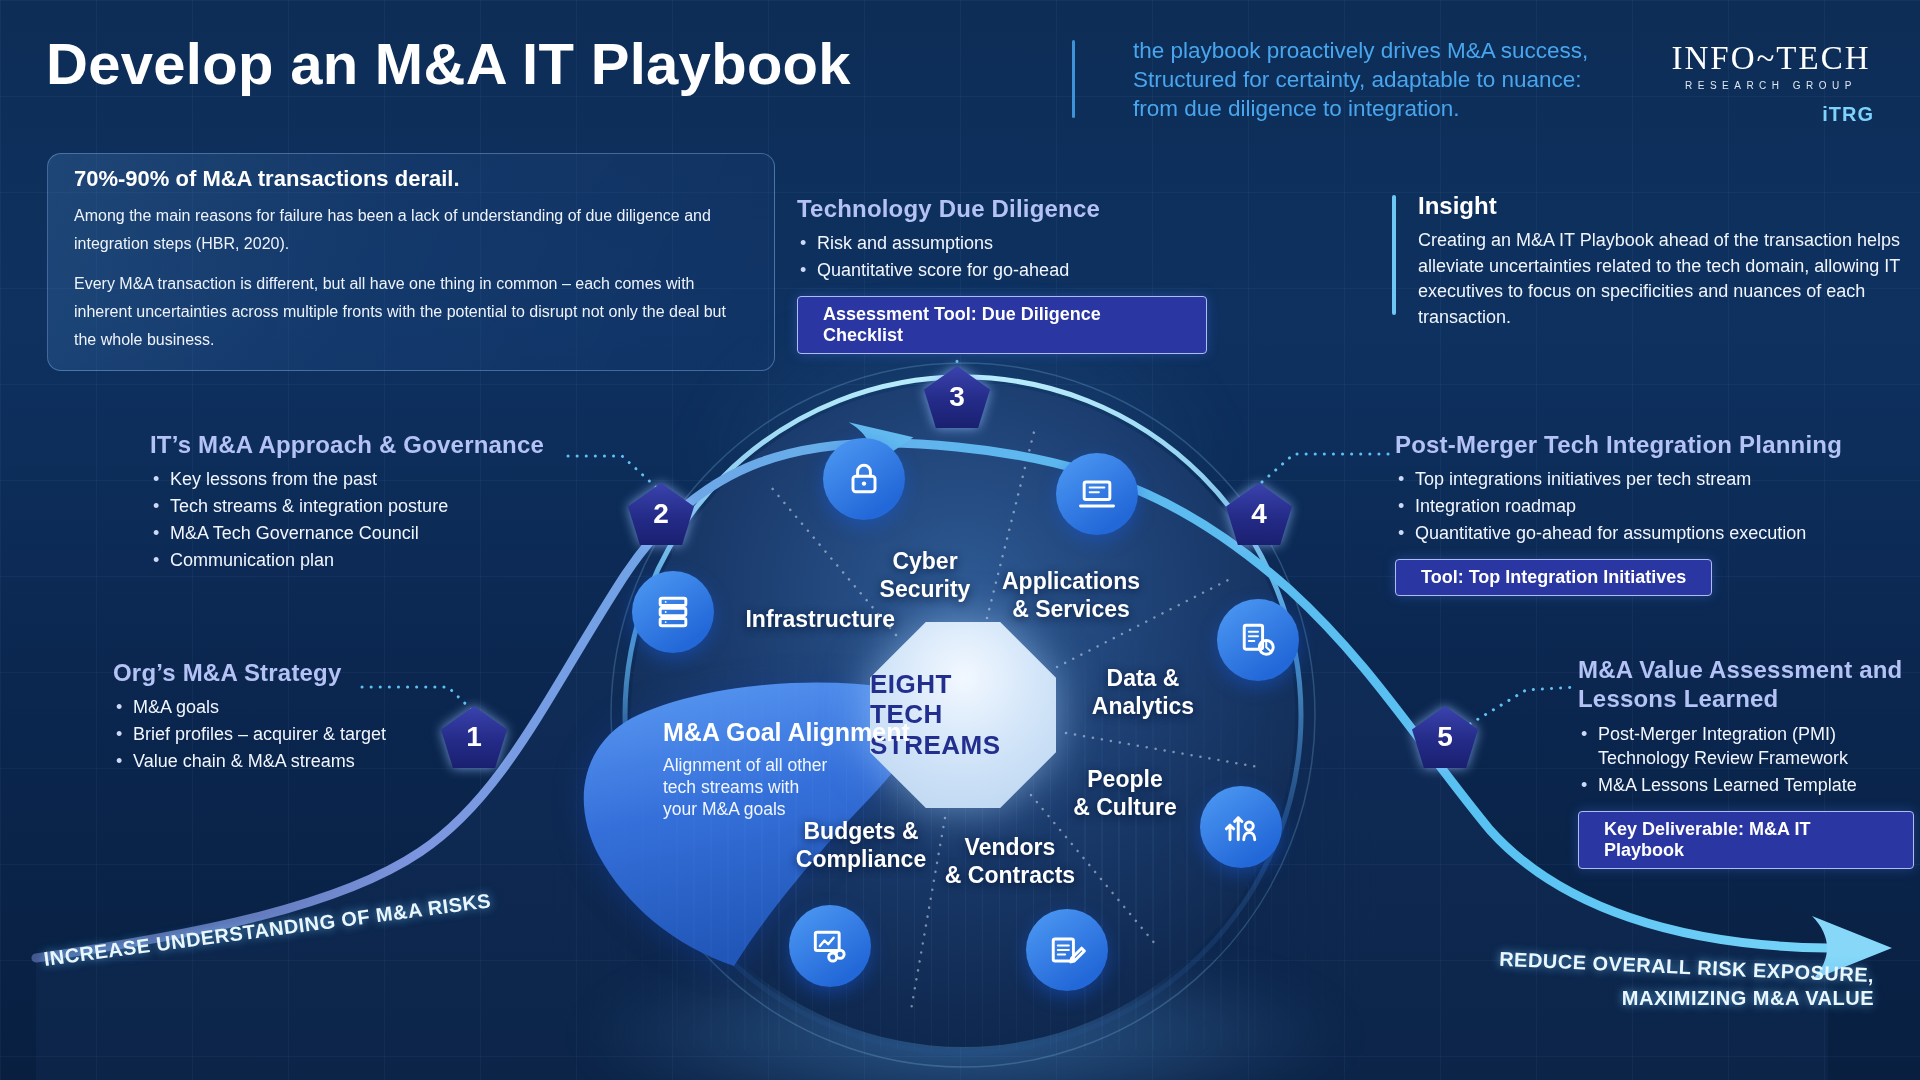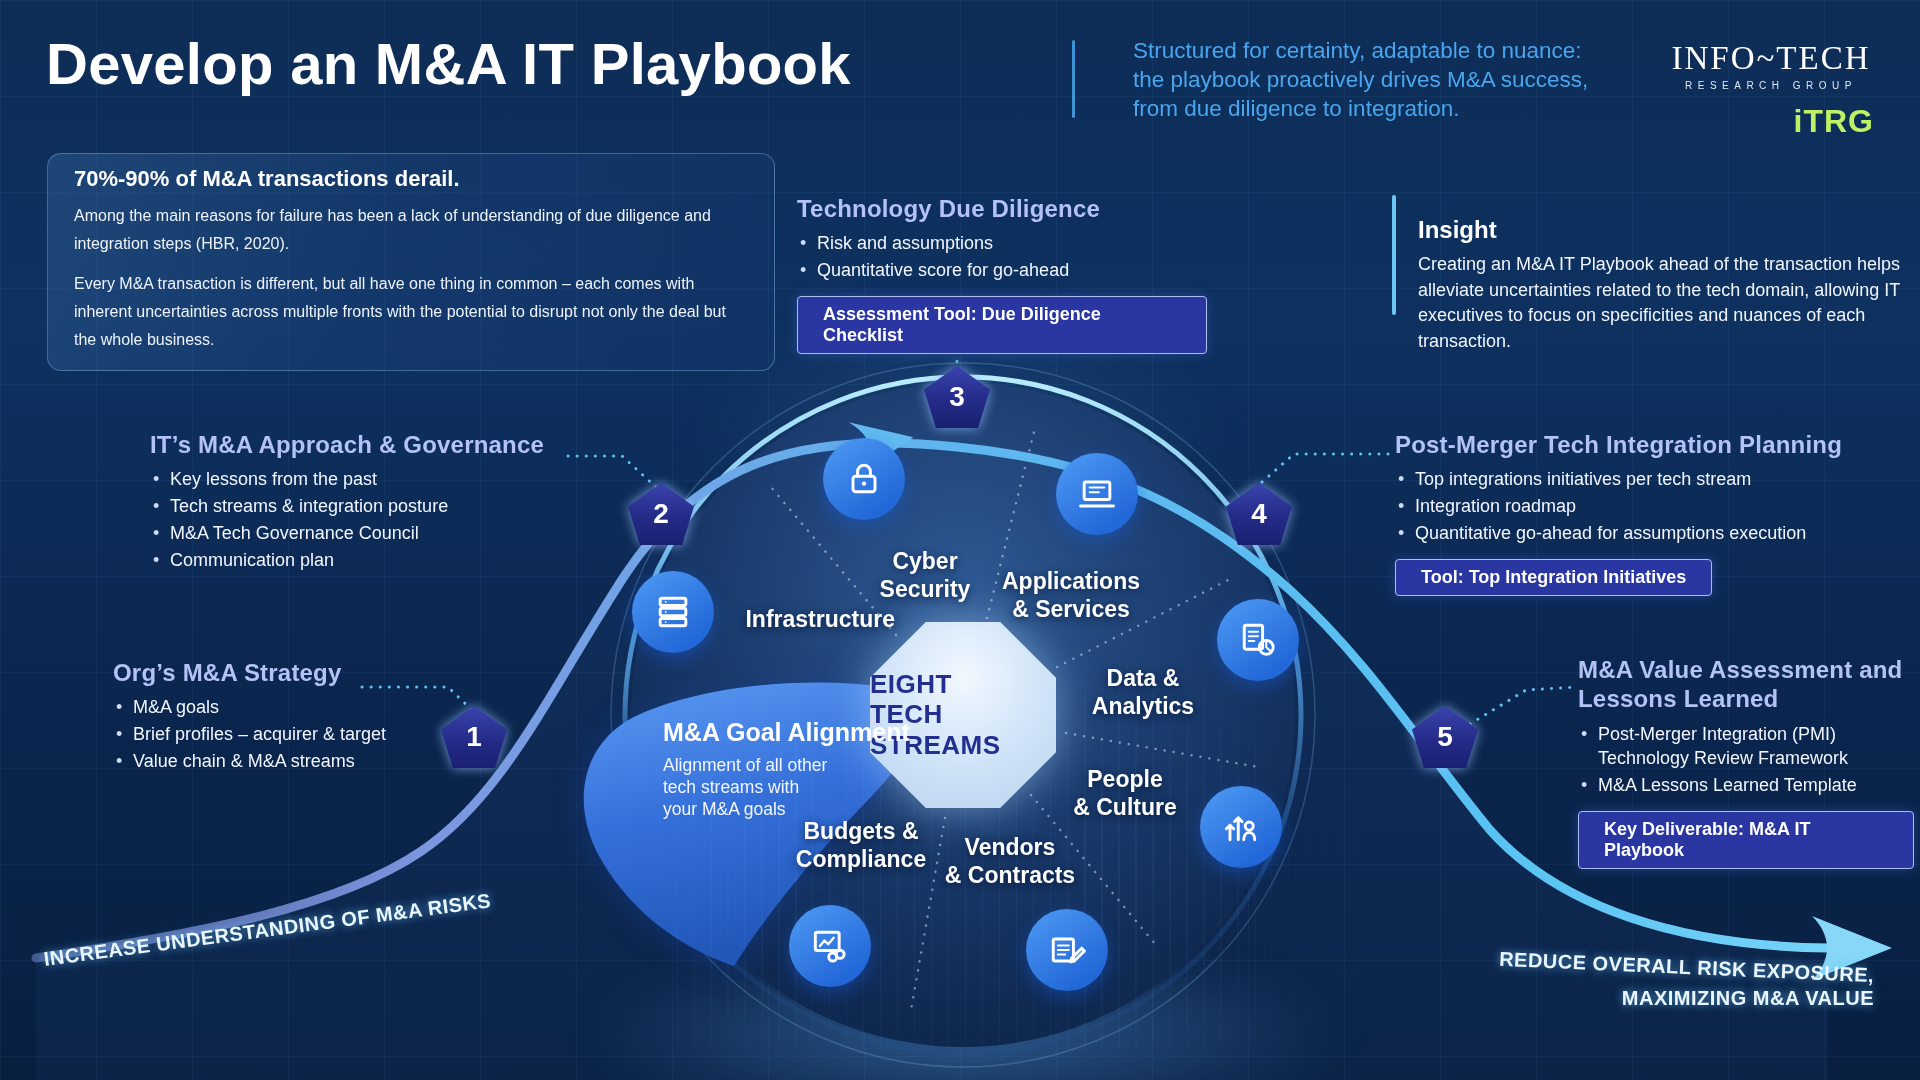--- a/index.html
+++ b/index.html
@@ -27,21 +27,21 @@
   
   .title{position:absolute;left:46px;top:30px;margin:0;font-size:58px;font-weight:800;
     letter-spacing:.3px;color:#fff;}
   .hdr-divider{position:absolute;left:1072px;top:40px;width:3px;height:78px;background:#3e93d8;
     border-radius:2px;}
   .tagline{position:absolute;left:1133px;top:36px;font-size:22.5px;line-height:29px;
     color:#49a6ee;font-weight:500;}
   .logo{position:absolute;left:1664px;top:40px;width:214px;text-align:center;}
   .logo-brand{font-family:"Liberation Serif",serif;font-size:33px;letter-spacing:2px;color:#fff;}
   .logo-sub{font-size:10px;letter-spacing:5.5px;color:#dfe8f5;margin-top:3px;}
-  .logo-mark{font-size:32px;font-weight:900;letter-spacing:1px;color:#bef264;margin-top:12px;
+  .logo-mark{font-size:20px;font-weight:900;letter-spacing:1px;color:#7dd3fc;margin-top:12px;
     text-align:right;padding-right:4px;}
 
   
   .problem{position:absolute;left:47px;top:153px;width:728px;height:218px;box-sizing:border-box;
     border-radius:14px;padding:12px 26px;
     background:linear-gradient(115deg,rgba(85,145,205,.24),rgba(45,95,165,.18) 45%,rgba(25,60,120,.26));
     border:1px solid rgba(150,195,245,.38);}
   .problem-h{font-size:22px;font-weight:800;margin-bottom:10px;}
   .problem p{font-size:16px;line-height:28px;margin:0 0 12px;color:#eef3fb;}
 
@@ -54,21 +54,21 @@
     color:#f2f6ff;}
   .bullets li::before{content:"•";position:absolute;left:3px;top:0;color:#cdd9f6;}
   .pill{display:inline-block;margin-top:11px;background:#2a36a2;border:1.5px solid #aebcf0;
     border-radius:4px;padding:7px 25px;font-weight:700;font-size:18px;color:#fff;
     box-shadow:0 0 12px rgba(60,100,210,.45);}
 
   
   .insight{position:absolute;left:1392px;top:192px;width:520px;}
   .insight-bar{position:absolute;left:0;top:3px;width:4px;height:120px;background:#6ec6f4;
     border-radius:2px;}
-  .insight-inner{margin-left:26px;margin-top:24px;}
+  .insight-inner{margin-left:26px;}
   .insight-h{font-size:24px;font-weight:800;color:#fff;}
   .insight-body{width:486px;font-size:18px;line-height:25.5px;margin:8px 0 0;color:#f0f5fc;}
 
   
   .octagon-wrap{position:absolute;left:870px;top:622px;width:186px;height:186px;
     filter:drop-shadow(0 0 22px rgba(165,210,255,.55));}
   .octagon{width:186px;height:186px;
     clip-path:polygon(30% 0%,70% 0%,100% 30%,100% 70%,70% 100%,30% 100%,0% 70%,0% 30%);
     background:radial-gradient(circle at 50% 30%,#f2f8ff 0%,#d4e6f9 45%,#b9d4f0 100%);
     display:flex;flex-direction:column;align-items:flex-start;justify-content:center;gap:3px;
@@ -164,22 +164,22 @@
       <path d="M 1262 482 L 1294 454 L 1392 454"></path>
       <path d="M 1470 724 L 1526 690 L 1577 687"></path>
     </g>
   </svg>
 
   <div class="rain"></div>
 
   <h1 class="title">Develop an M&amp;A IT Playbook</h1>
   <div class="hdr-divider"></div>
   <div class="tagline">
+    <div>the playbook proactively drives M&amp;A success,</div>
     <div>Structured for certainty, adaptable to nuance:</div>
-    <div>the playbook proactively drives M&amp;A success,</div>
     <div>from due diligence to integration.</div>
   </div>
   <div class="logo">
     <div class="logo-brand">INFO~TECH</div>
     <div class="logo-sub">RESEARCH GROUP</div>
     <div class="logo-mark">iTRG</div>
   </div>
 
   <div class="problem">
     <div class="problem-h">70%-90% of M&amp;A transactions derail.</div>

